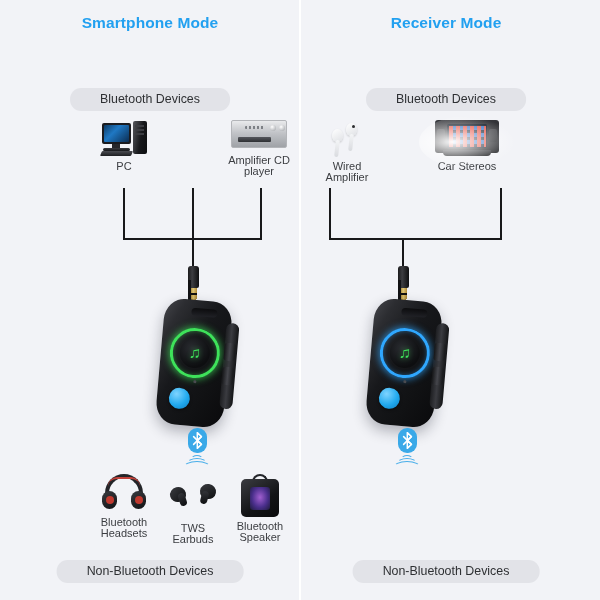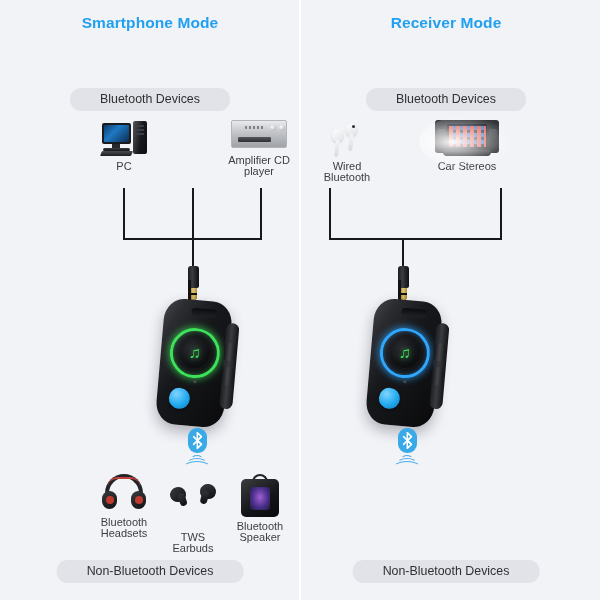--- a/index.html
+++ b/index.html
@@ -372,21 +372,21 @@
         <div class="cap">Bluetooth
 Headsets</div>
       </div>
       <div class="cell" style="left:163px;width:60px;">
         <div class="art tws" style="margin-top:8px;">
           <div class="b l"></div>
             <div class="st l"></div>
             <div class="b r"></div>
             <div class="st r"></div>
         </div>
-        <div class="cap" style="margin-top:24px;">TWS Earbuds</div>
+        <div class="cap" style="margin-top:15px;">TWS Earbuds</div>
       </div>
       <div class="cell" style="left:234px;width:52px;">
         <div class="art spk">
           <div class="hd"></div>
             <div class="bd"></div>
             <div class="grl"></div>
         </div>
         <div class="cap">Bluetooth
 Speaker</div>
       </div>
@@ -402,21 +402,21 @@
 
     <div class="row top">
       <div class="cell" style="left:15px;width:72px;">
         <div class="art earbud-w">
           <div class="e l"></div>
             <div class="s l"></div>
           <div class="e r"></div>
             <div class="s r"></div>
             <div class="dot"></div>
         </div>
-        <div class="cap">Wired Bluetooth</div>
+        <div class="cap">Wired Amplifier</div>
       </div>
       <div class="cell" style="left:139px;width:64px;">
         <div class="art car">
           <div class="fr"></div>
             <div class="vent a"></div>
             <div class="vent b"></div>
           <div class="scr">
               <b></b>
             </div>
             <div class="btm"></div>

